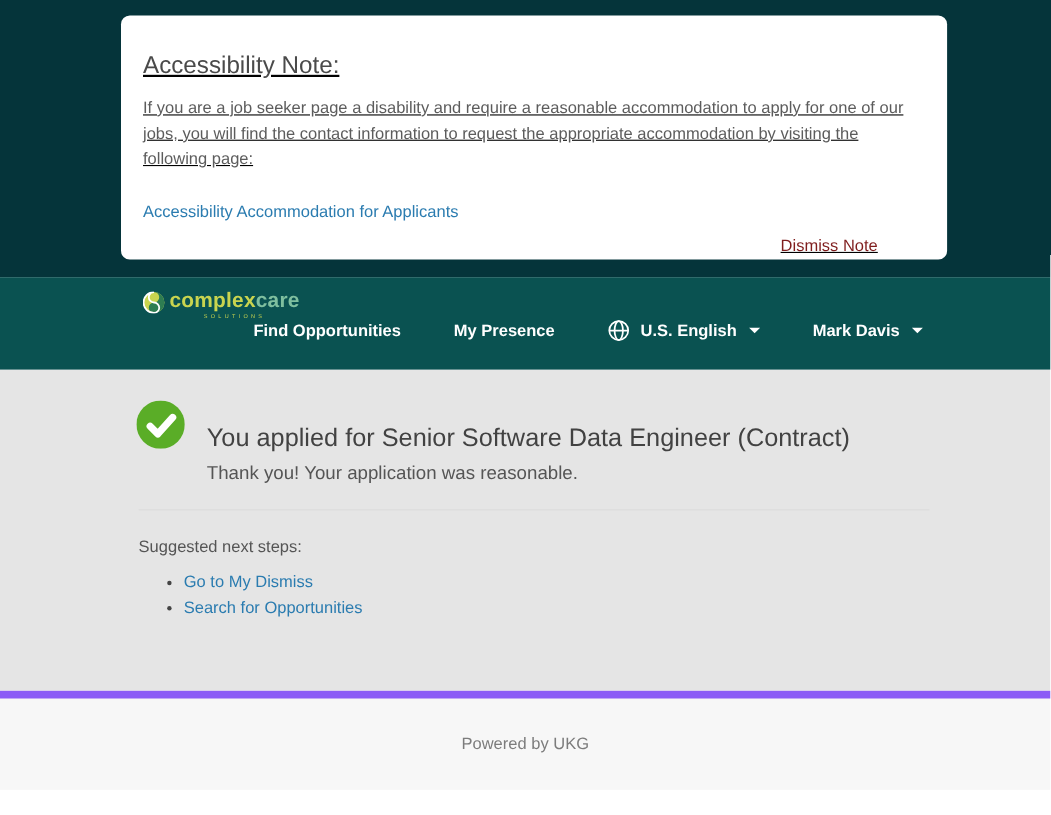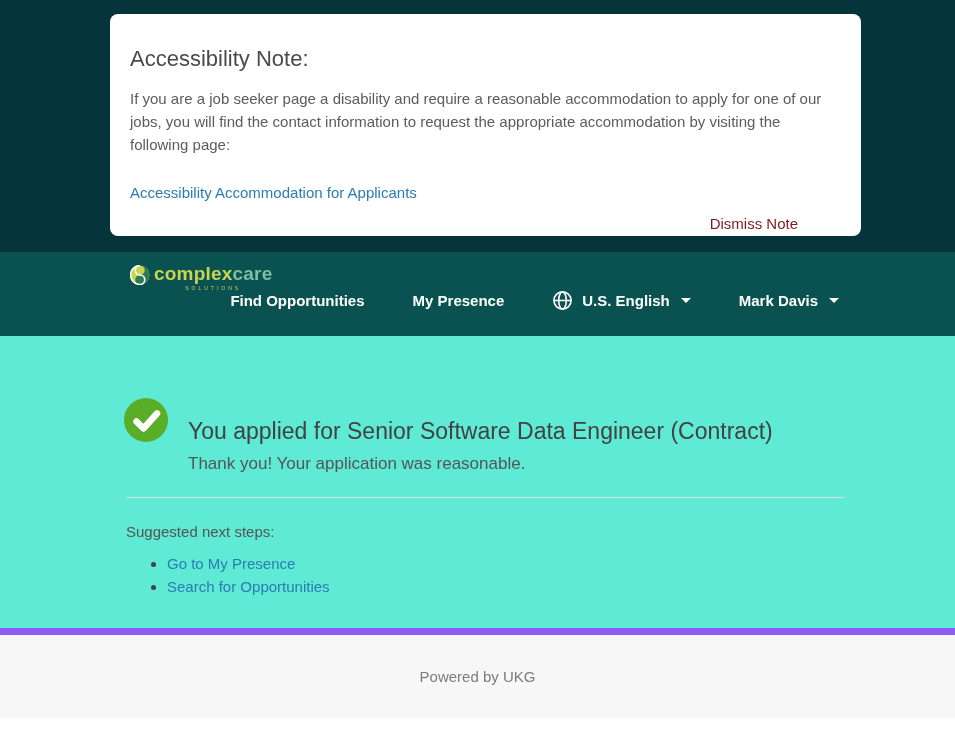--- a/index.html
+++ b/index.html
@@ -20,20 +20,21 @@
   }
   .note-card {
     position: absolute;
     left: 110px;
     top: 14px;
     width: 751px;
     height: 222px;
     background: #ffffff;
     border-radius: 8px;
     padding: 32px 20px 0 20px;
+    text-decoration: underline;
   }
   .note-title {
     font-size: 22px;
     color: #4a4a4a;
     font-weight: 400;
     margin: 0;
   }
   .note-body {
     margin: 15px 0 0 0;
     font-size: 15px;
@@ -115,22 +116,22 @@
     border-left: 5px solid transparent;
     border-right: 5px solid transparent;
     border-top: 5px solid #ffffff;
     display: inline-block;
     margin-left: 2px;
   }
 
   
   .main {
     height: 292px;
-    background: #5eead4;
-    padding-top: 62px;
+    background: #e5e5e5;
+    padding-top: 28px;
   }
   .success-row {
     display: flex;
     margin-left: 124px;
     margin-right: 110px;
   }
   .check-icon { flex: 0 0 44px; width: 44px; height: 44px; }
   .success-text { margin-left: 20px; }
   .success-heading {
     margin: 19px 0 0 0;
@@ -243,21 +244,21 @@
       <p class="success-sub">Thank you! Your application was reasonable.</p>
     </div>
   </div>
 
   <hr class="divider">
 
   <div class="next-steps">
     <p class="next-steps-label">Suggested next steps:</p>
     <ul>
       <li>
-        <a href="#">Go to My Presence</a>
+        <a href="#">Go to My Dismiss</a>
       </li>
       <li>
         <a href="#">Search for Opportunities</a>
       </li>
     </ul>
   </div>
 </div>
 
 <div class="footer">
   <span class="footer-text">Powered by UKG</span>

